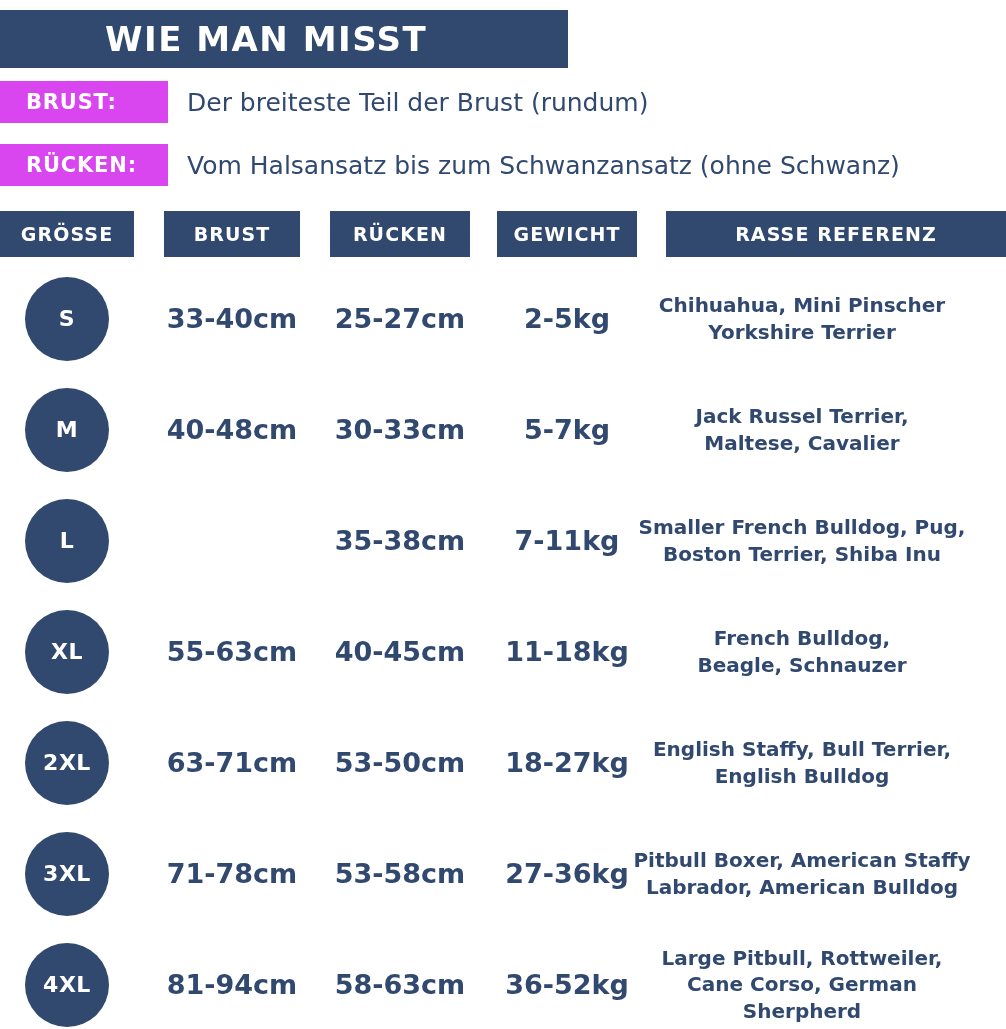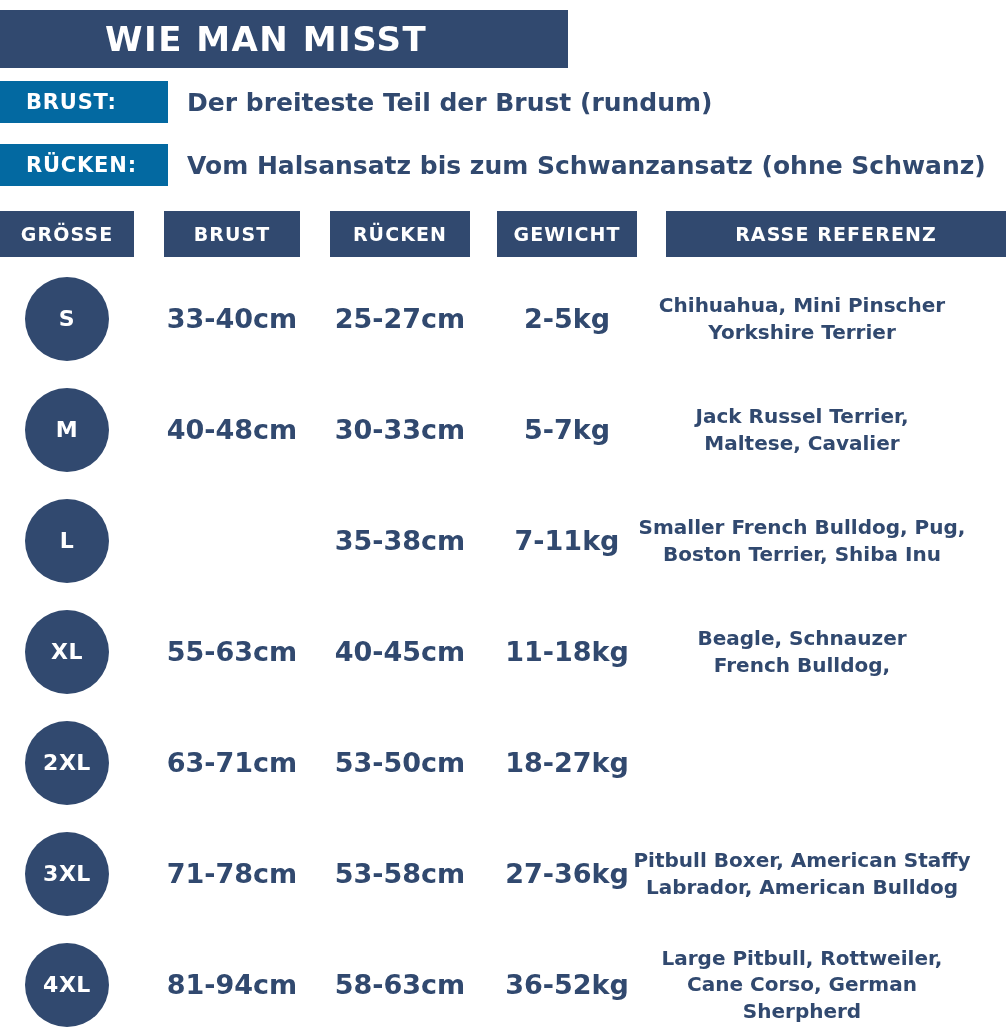--- a/index.html
+++ b/index.html
@@ -46,36 +46,36 @@
     position: absolute;
     left: 0;
     height: 42px;
     display: flex;
     align-items: center;
     width: 100%;
   }
   .howto-row.r1 { top: 81px; }
   .howto-row.r2 { top: 144px; }
   .howto-label {
-    background: #0369a1;
+    background: #d946ef;
     color: #ffffff;
     font-size: 21px;
     font-weight: bold;
     letter-spacing: 0.8px;
     height: 42px;
     width: 168px;
     display: flex;
     align-items: center;
     padding-left: 26px;
     box-sizing: border-box;
     white-space: nowrap;
   }
   .howto-value {
     font-size: 25px;
-    font-weight: bold;
+    font-weight: normal;
     color: #31496f;
     padding-left: 19px;
     white-space: nowrap;
   }
 
   
   .col-headers {
     position: absolute;
     left: 0;
     top: 211px;
@@ -255,38 +255,44 @@
         <span class="measure">55-63cm</span>
       </div>
       <div class="cell back">
         <span class="measure">40-45cm</span>
       </div>
       <div class="cell weight">
         <span class="measure">11-18kg</span>
       </div>
       <div class="cell breed">
         <div class="breed-text">
+          <div>French Bulldog,</div>
           <div>Beagle, Schnauzer</div>
-          <div>French Bulldog,</div>
         </div>
       </div>
     </div>
 
     <div class="row">
       <div class="cell size">
         <div class="size-badge">2XL</div>
       </div>
       <div class="cell chest">
         <span class="measure">63-71cm</span>
       </div>
       <div class="cell back">
         <span class="measure">53-50cm</span>
       </div>
       <div class="cell weight">
         <span class="measure">18-27kg</span>
+      </div>
+      <div class="cell breed">
+        <div class="breed-text">
+          <div>English Staffy, Bull Terrier,</div>
+          <div>English Bulldog</div>
+        </div>
       </div>
     </div>
 
     <div class="row">
       <div class="cell size">
         <div class="size-badge">3XL</div>
       </div>
       <div class="cell chest">
         <span class="measure">71-78cm</span>
       </div>

